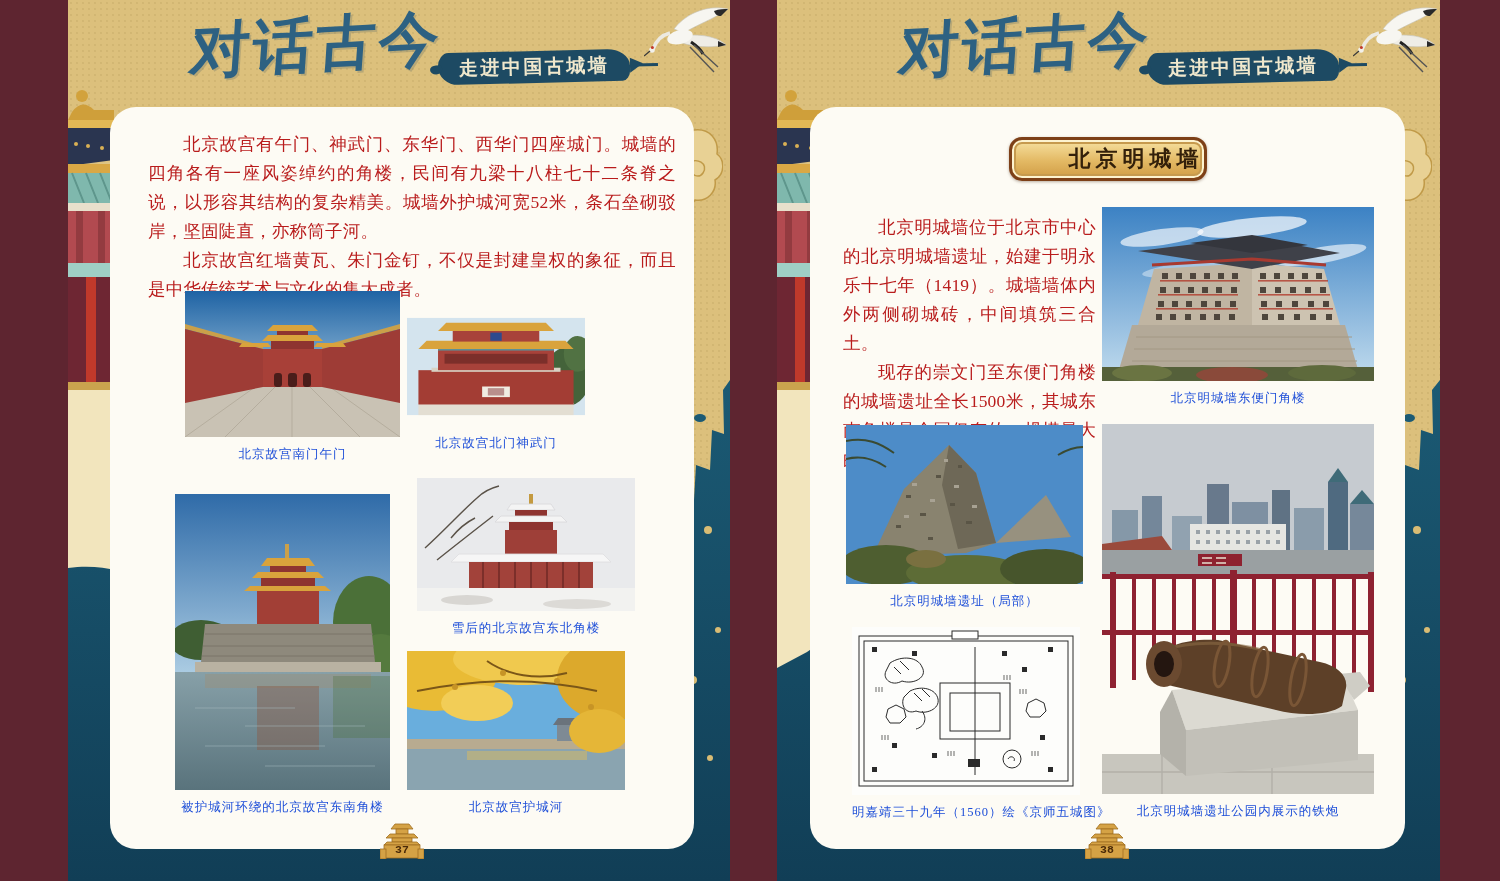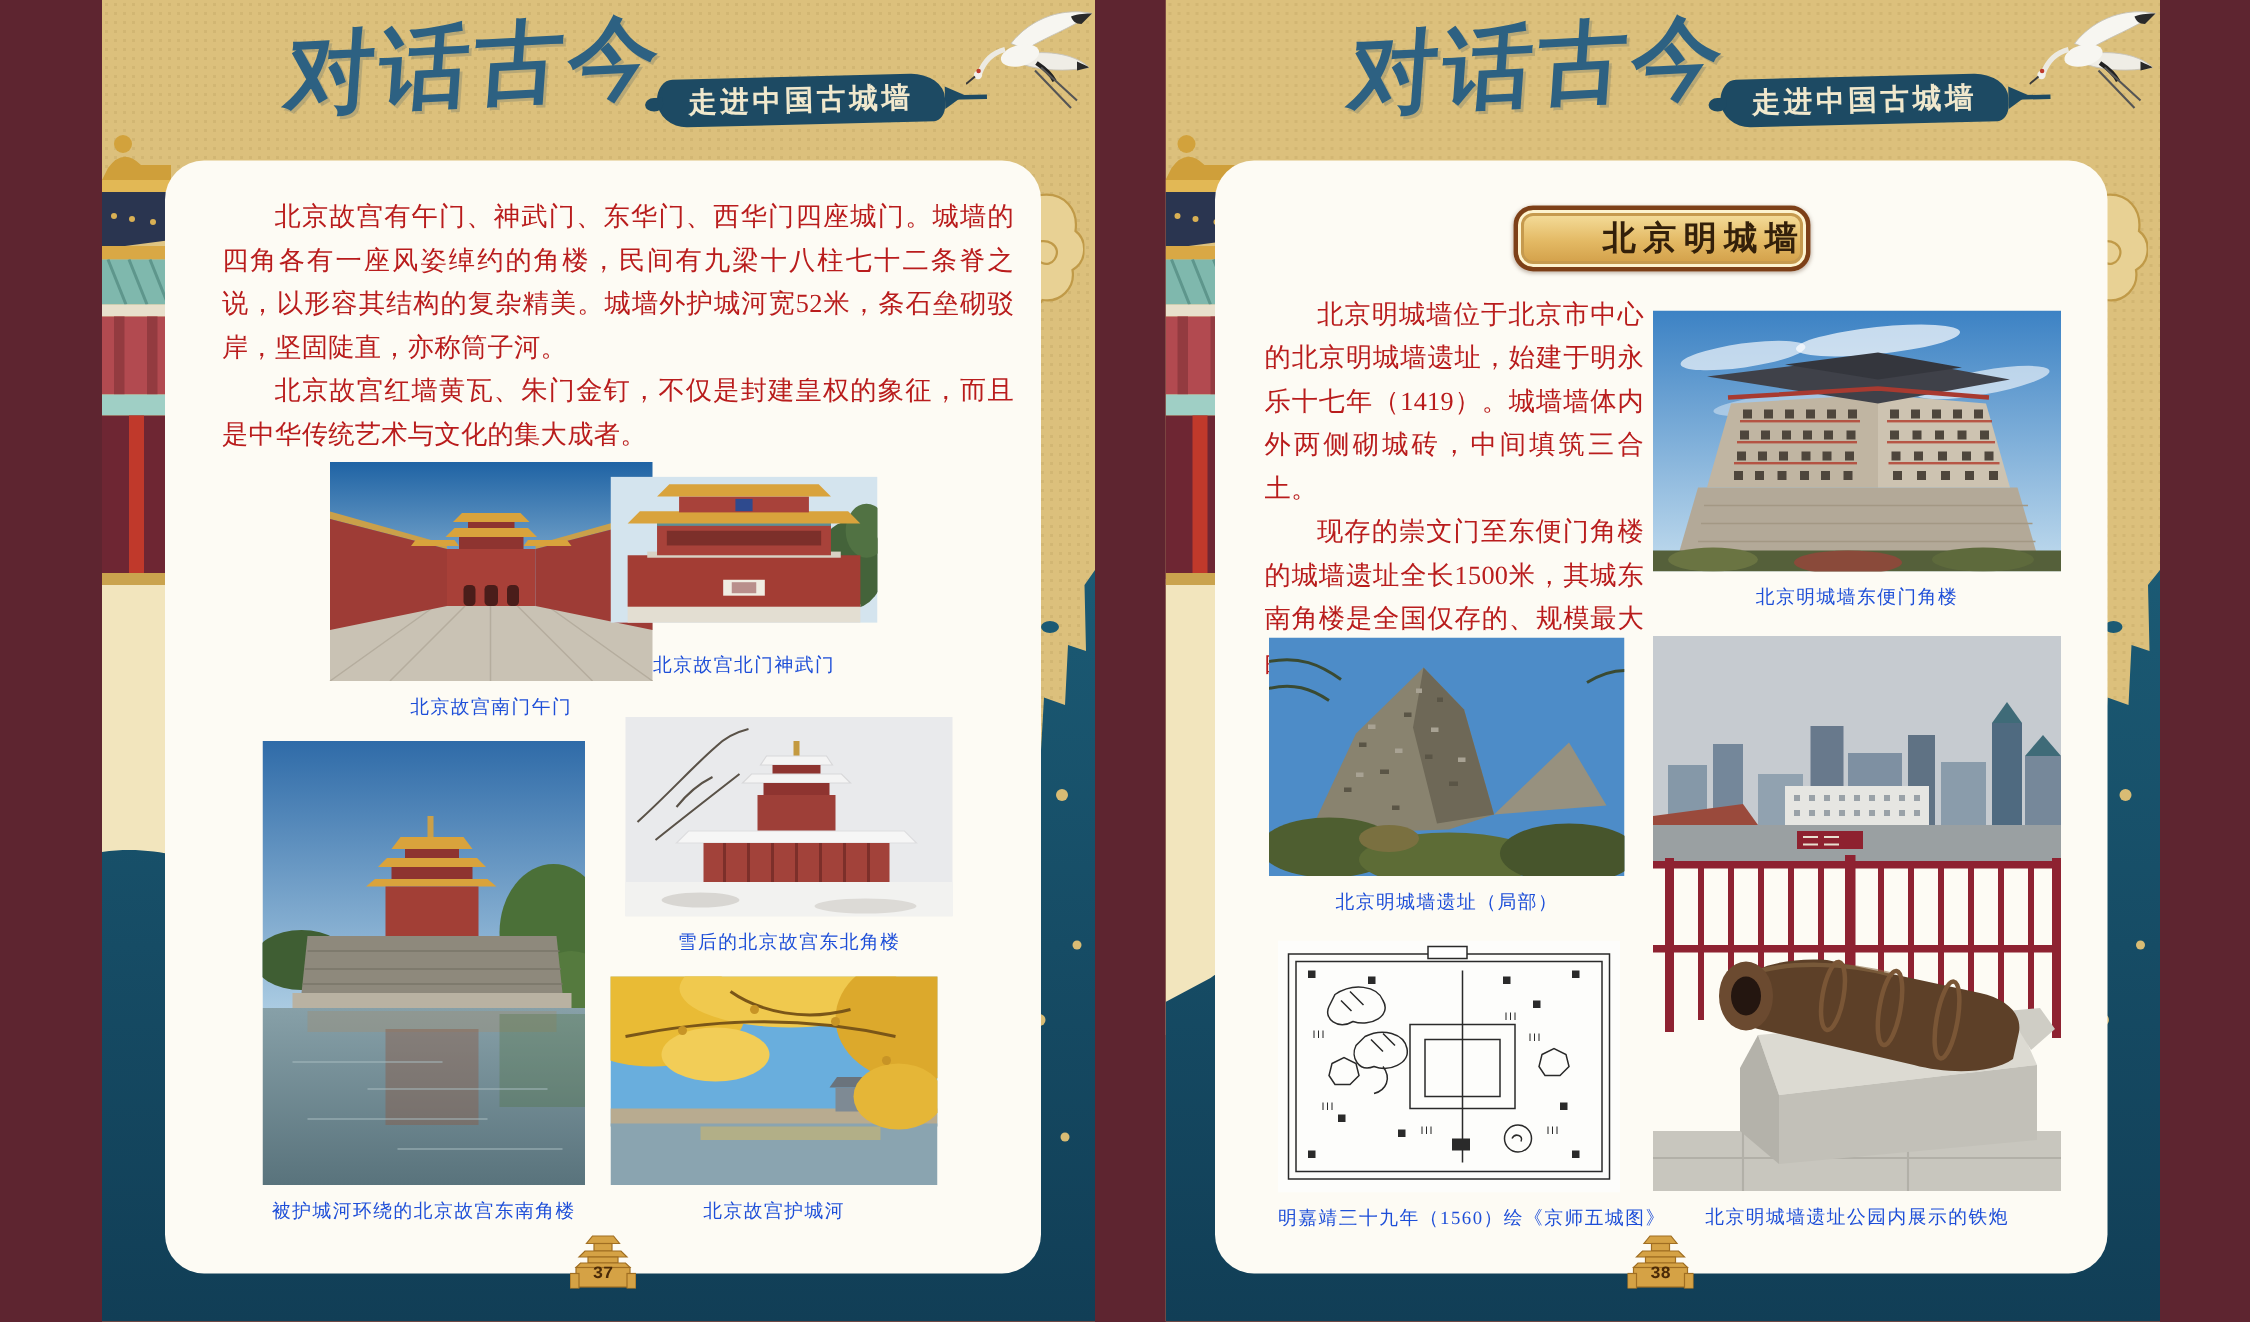--- a/index.html
+++ b/index.html
@@ -47,37 +47,37 @@
     color:#f0e8cd;letter-spacing:2.5px;white-space:nowrap;}
 
   .card{position:absolute;top:107px;height:742px;background:#fdfbf4;border-radius:26px;}
   .page-left .card{left:42px;width:584px;}
   .page-right .card{left:33px;width:595px;}
 
   .body-text{position:absolute;font-size:17.5px;line-height:29px;color:#b91c1c;
     text-align:justify;letter-spacing:.2px;}
   .body-text p{margin:0;text-indent:2em;}
   .left-text{left:38px;top:23px;width:528px;}
-  .right-text{left:33px;top:88px;width:253px;}
+  .right-text{left:33px;top:106px;width:253px;}
 
   .plaque{position:absolute;left:50%;transform:translateX(-50%);top:30px;
     width:198px;height:44px;box-sizing:border-box;
     border:3px solid #7d4018;border-radius:13px;
     background:linear-gradient(180deg,#f7e2a2,#e3b964 55%,#d09c45);
     box-shadow:inset 0 0 0 2px #fdf3cf, inset 0 0 0 4px #c69a4e, 0 1px 3px rgba(60,30,5,.35);
     display:flex;align-items:center;justify-content:flex-end;}
   .plaque span{font-size:22px;font-weight:bold;color:#33200a;letter-spacing:5px;}
 
   .fig{position:absolute;}
   .fig svg{display:block;width:100%;}
   .fig figcaption{margin-top:9px;text-align:center;font-size:12.5px;color:#1d4ed8;
     letter-spacing:1px;white-space:nowrap;}
   figure{margin:0;padding:0;}
 
-  .fig-1{left:65px;top:201px;width:235px;margin-left:35px;}
+  .fig-1{left:65px;top:184px;width:235px;}
   .fig-2{left:297px;top:200px;width:178px;}
   .fig-3{left:65px;top:387px;width:215px;}
   .fig-4{left:297px;top:371px;width:238px;}
   .fig-5{left:297px;top:544px;width:218px;}
 
   .fig-a{left:292px;top:100px;width:272px;}
   .fig-b{left:36px;top:318px;width:237px;}
   .fig-c{left:42px;top:520px;width:228px;}
   .fig-d{left:292px;top:317px;width:272px;}
 

